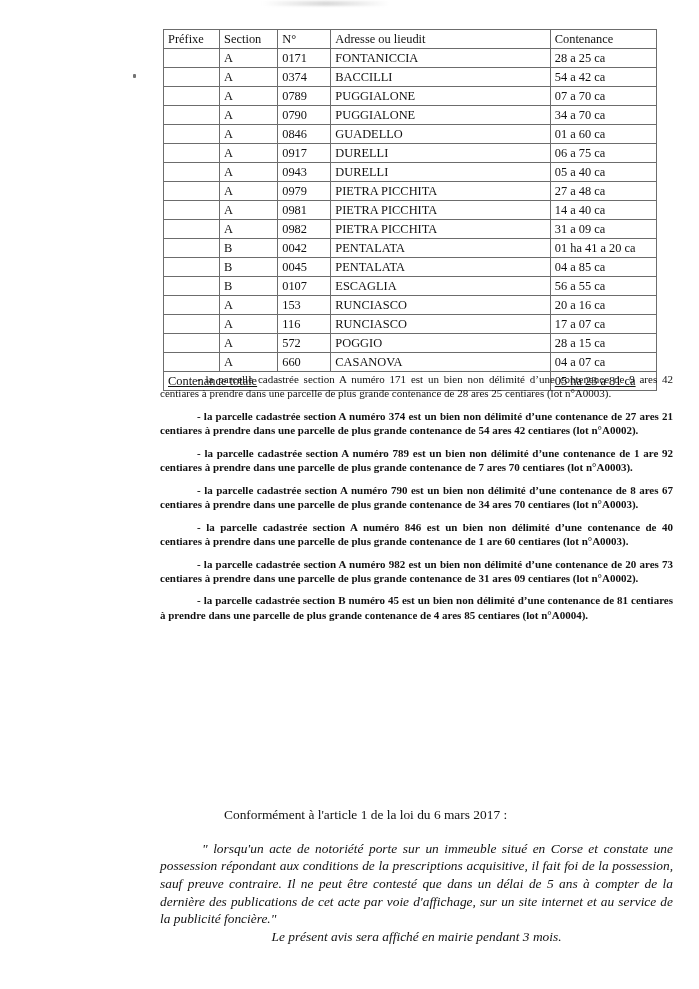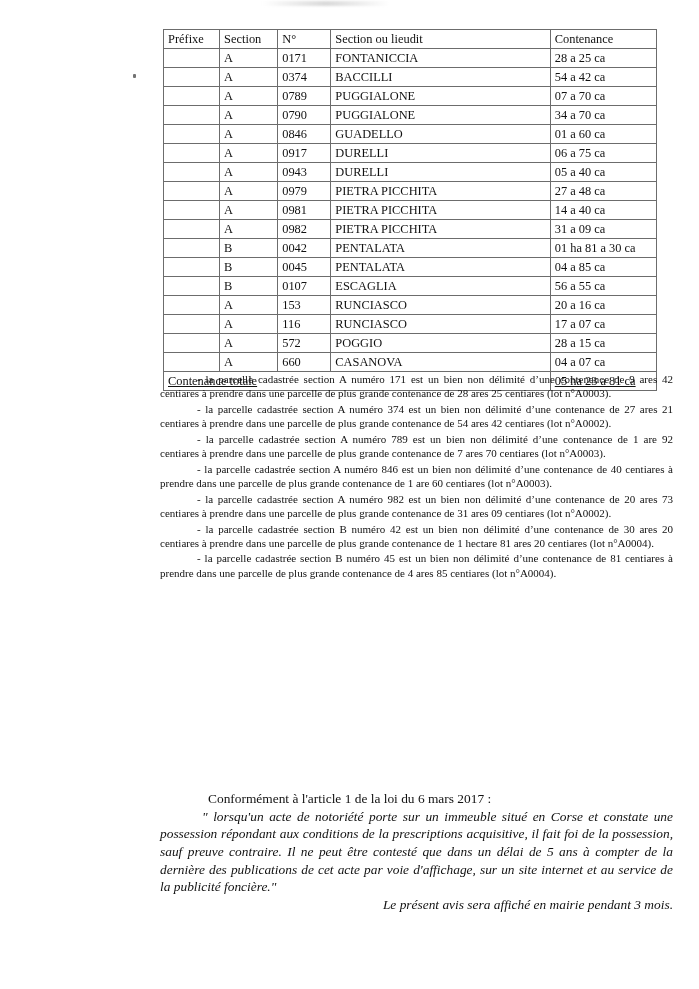--- a/index.html
+++ b/index.html
@@ -102,49 +102,49 @@
     font-style: normal;
   }
   p.para {
     margin: 0;
     font-size: 11px;
     line-height: 1.315;
     text-align: justify;
     text-indent: 37px;
     hyphens: none;
   }
-  p.para + p.para { margin-top: 1px; }
+  p.para + p.para { margin-top: 8px; font-weight: bold; }
 
   
   .law-section {
     position: absolute;
     left: 160px;
     top: 790px;
     width: 513px;
   }
   .law-intro {
-    margin: 0;
+    margin: 16px;
     font-size: 13.4px;
     line-height: 1.32;
     padding-left: 48px;
   }
   .law-quote {
     margin: 0;
     font-size: 13.4px;
     font-style: italic;
     line-height: 1.315;
     text-align: justify;
     text-indent: 42px;
   }
   .law-closing {
     margin: 0;
     font-size: 13.4px;
     font-style: italic;
     line-height: 1.315;
-    text-align: right;
+    text-align: center;
   }
 </style>
 </head>
 <body>
 
 <div class="page">
 
   <div class="top-smudge"></div>
   <div class="margin-speck"></div>
 
@@ -155,21 +155,21 @@
           <col class="col-section">
           <col class="col-num">
           <col class="col-adresse">
           <col class="col-conten">
       </colgroup>
       <thead>
         <tr>
           <th>Préfixe</th>
           <th>Section</th>
           <th>N°</th>
-          <th>Section ou lieudit</th>
+          <th>Adresse ou lieudit</th>
           <th>Contenance</th>
         </tr>
       </thead>
       <tbody>
         <tr>
           <td></td>
           <td>A</td>
           <td>0171</td>
           <td>FONTANICCIA</td>
           <td>28 a 25 ca</td>
@@ -235,21 +235,21 @@
           <td>A</td>
           <td>0982</td>
           <td>PIETRA PICCHITA</td>
           <td>31 a 09 ca</td>
         </tr>
         <tr>
           <td></td>
           <td>B</td>
           <td>0042</td>
           <td>PENTALATA</td>
-          <td>01 ha 81 a 30 ca</td>
+          <td>01 ha 41 a 20 ca</td>
         </tr>
         <tr>
           <td></td>
           <td>B</td>
           <td>0045</td>
           <td>PENTALATA</td>
           <td>04 a 85 ca</td>
         </tr>
         <tr>
           <td></td>
@@ -292,23 +292,23 @@
         </tr>
       </tbody>
     </table>
   </div>
 
   <div class="body-text">
 
     <p class="para">- la parcelle cadastrée section A numéro 171 est un bien non délimité d’une contenance de 9 ares 42 centiares à prendre dans une parcelle de plus grande contenance de 28 ares 25 centiares (lot n°A0003).</p>
     <p class="para">- la parcelle cadastrée section A numéro 374 est un bien non délimité d’une contenance de 27 ares 21 centiares à prendre dans une parcelle de plus grande contenance de 54 ares 42 centiares (lot n°A0002).</p>
     <p class="para">- la parcelle cadastrée section A numéro 789 est un bien non délimité d’une contenance de 1 are 92 centiares à prendre dans une parcelle de plus grande contenance de 7 ares 70 centiares (lot n°A0003).</p>
+    <p class="para">- la parcelle cadastrée section A numéro 790 est un bien non délimité d’une contenance de 8 ares 67 centiares à prendre dans une parcelle de plus grande contenance de 34 ares 70 centiares (lot n°A0003).</p>
     <p class="para">- la parcelle cadastrée section A numéro 846 est un bien non délimité d’une contenance de 40 centiares à prendre dans une parcelle de plus grande contenance de 1 are 60 centiares (lot n°A0003).</p>
     <p class="para">- la parcelle cadastrée section A numéro 982 est un bien non délimité d’une contenance de 20 ares 73 centiares à prendre dans une parcelle de plus grande contenance de 31 ares 09 centiares (lot n°A0002).</p>
-    <p class="para">- la parcelle cadastrée section B numéro 42 est un bien non délimité d’une contenance de 30 ares 20 centiares à prendre dans une parcelle de plus grande contenance de 1 hectare 81 ares 20 centiares (lot n°A0004).</p>
     <p class="para">- la parcelle cadastrée section B numéro 45 est un bien non délimité d’une contenance de 81 centiares à prendre dans une parcelle de plus grande contenance de 4 ares 85 centiares (lot n°A0004).</p>
   </div>
 
   <div class="law-section">
     <p class="law-intro">Conformément à l'article 1 de la loi du 6 mars 2017 :</p>
     <p class="law-quote">" lorsqu'un acte de notoriété porte sur un immeuble situé en Corse et constate une possession répondant aux conditions de la prescriptions acquisitive, il fait foi de la possession, sauf preuve contraire. Il ne peut être contesté que dans un délai de 5 ans à compter de la dernière des publications de cet acte par voie d'affichage, sur un site internet et au service de la publicité foncière."</p>
     <p class="law-closing">Le présent avis sera affiché en mairie pendant 3 mois.</p>
   </div>
 
 </div>

